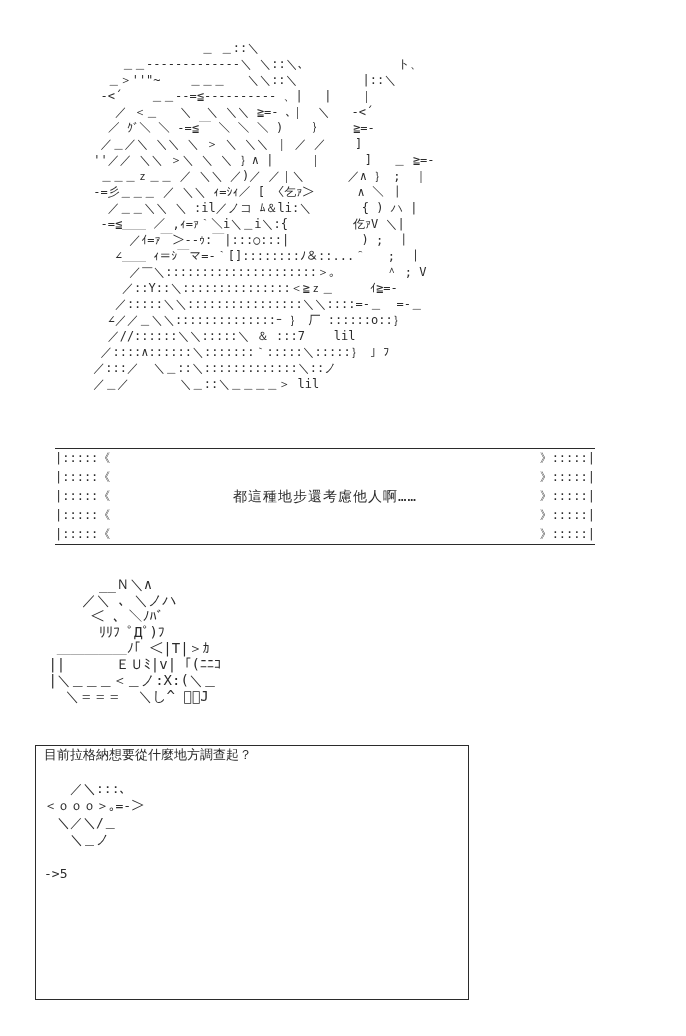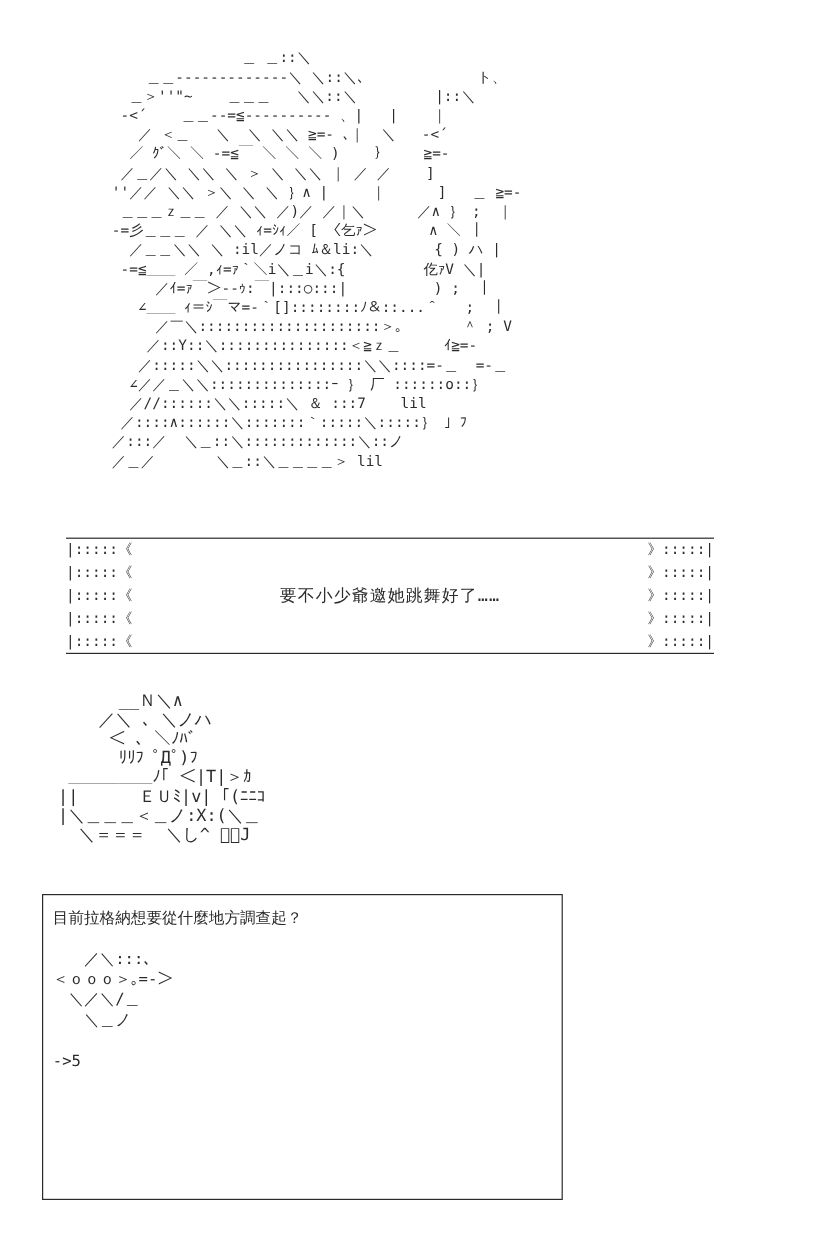--- a/index.html
+++ b/index.html
@@ -25,21 +25,21 @@
     font-size:14px;letter-spacing:1px;
   }
   .aa-mid{
     position:absolute;left:40px;top:576px;
     font-size:14px;line-height:16px;
   }
   .choices{
     position:absolute;left:35px;top:745px;
     width:434px;height:255px;box-sizing:border-box;
     border:1px solid #2b2b2b;
-    padding:11px 8px;
+    padding:0 8px;
     font-size:13px;line-height:17px;
   }
   .choices pre{font-size:13px;line-height:17px;}
   .spacer{height:17px;}
 </style>
 </head>
 <body>
 
 <pre class="aa-top">                ＿ ＿::＼
      ＿＿-------------＼ ＼::＼､             ト、
@@ -63,21 +63,21 @@
   ／::::∧::::::＼:::::::｀:::::＼:::::｝ ｣ ﾌ
  ／:::／  ＼＿::＼:::::::::::::＼::ノ
  ／＿／       ＼＿::＼＿＿＿＿＞ lil</pre>
 
 <div class="dialogue">
   <pre>|:::::《
 |:::::《
 |:::::《
 |:::::《
 |:::::《</pre>
-  <div class="dialogue-center">要不小少爺邀她跳舞好了……</div>
+  <div class="dialogue-center">都這種地步還考慮他人啊……</div>
   <pre>》:::::|
 》:::::|
 》:::::|
 》:::::|
 》:::::|</pre>
 </div>
 
 <pre class="aa-mid">       __Ｎ＼∧
      ／＼ ､ ＼ノハ
       ＜ ､ ＼ﾉﾊﾞ

